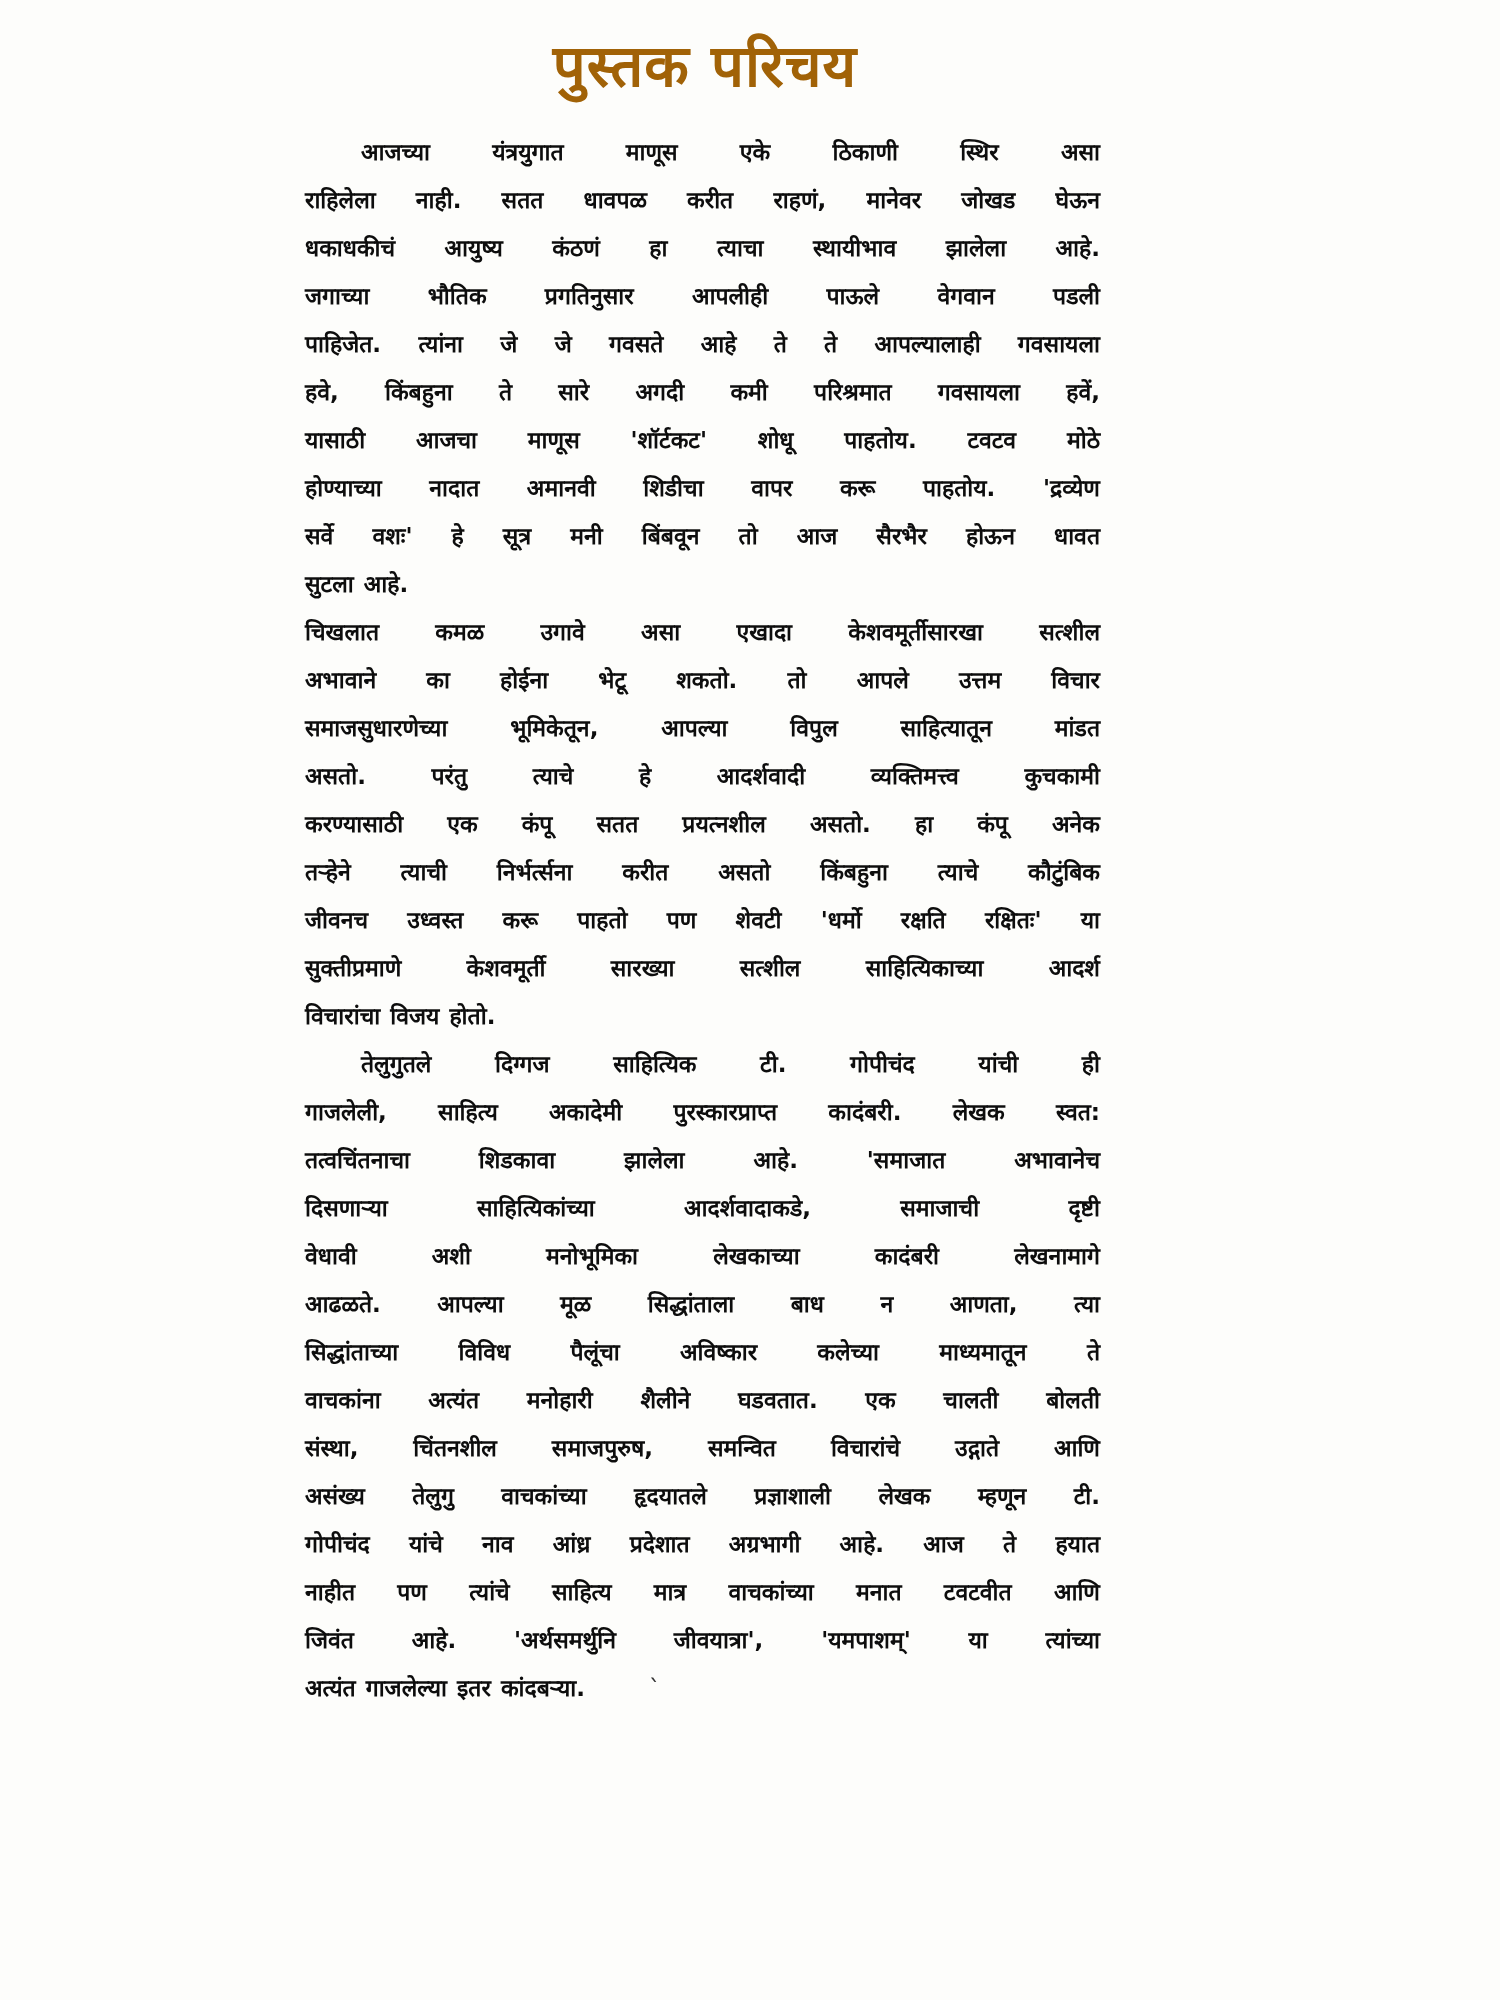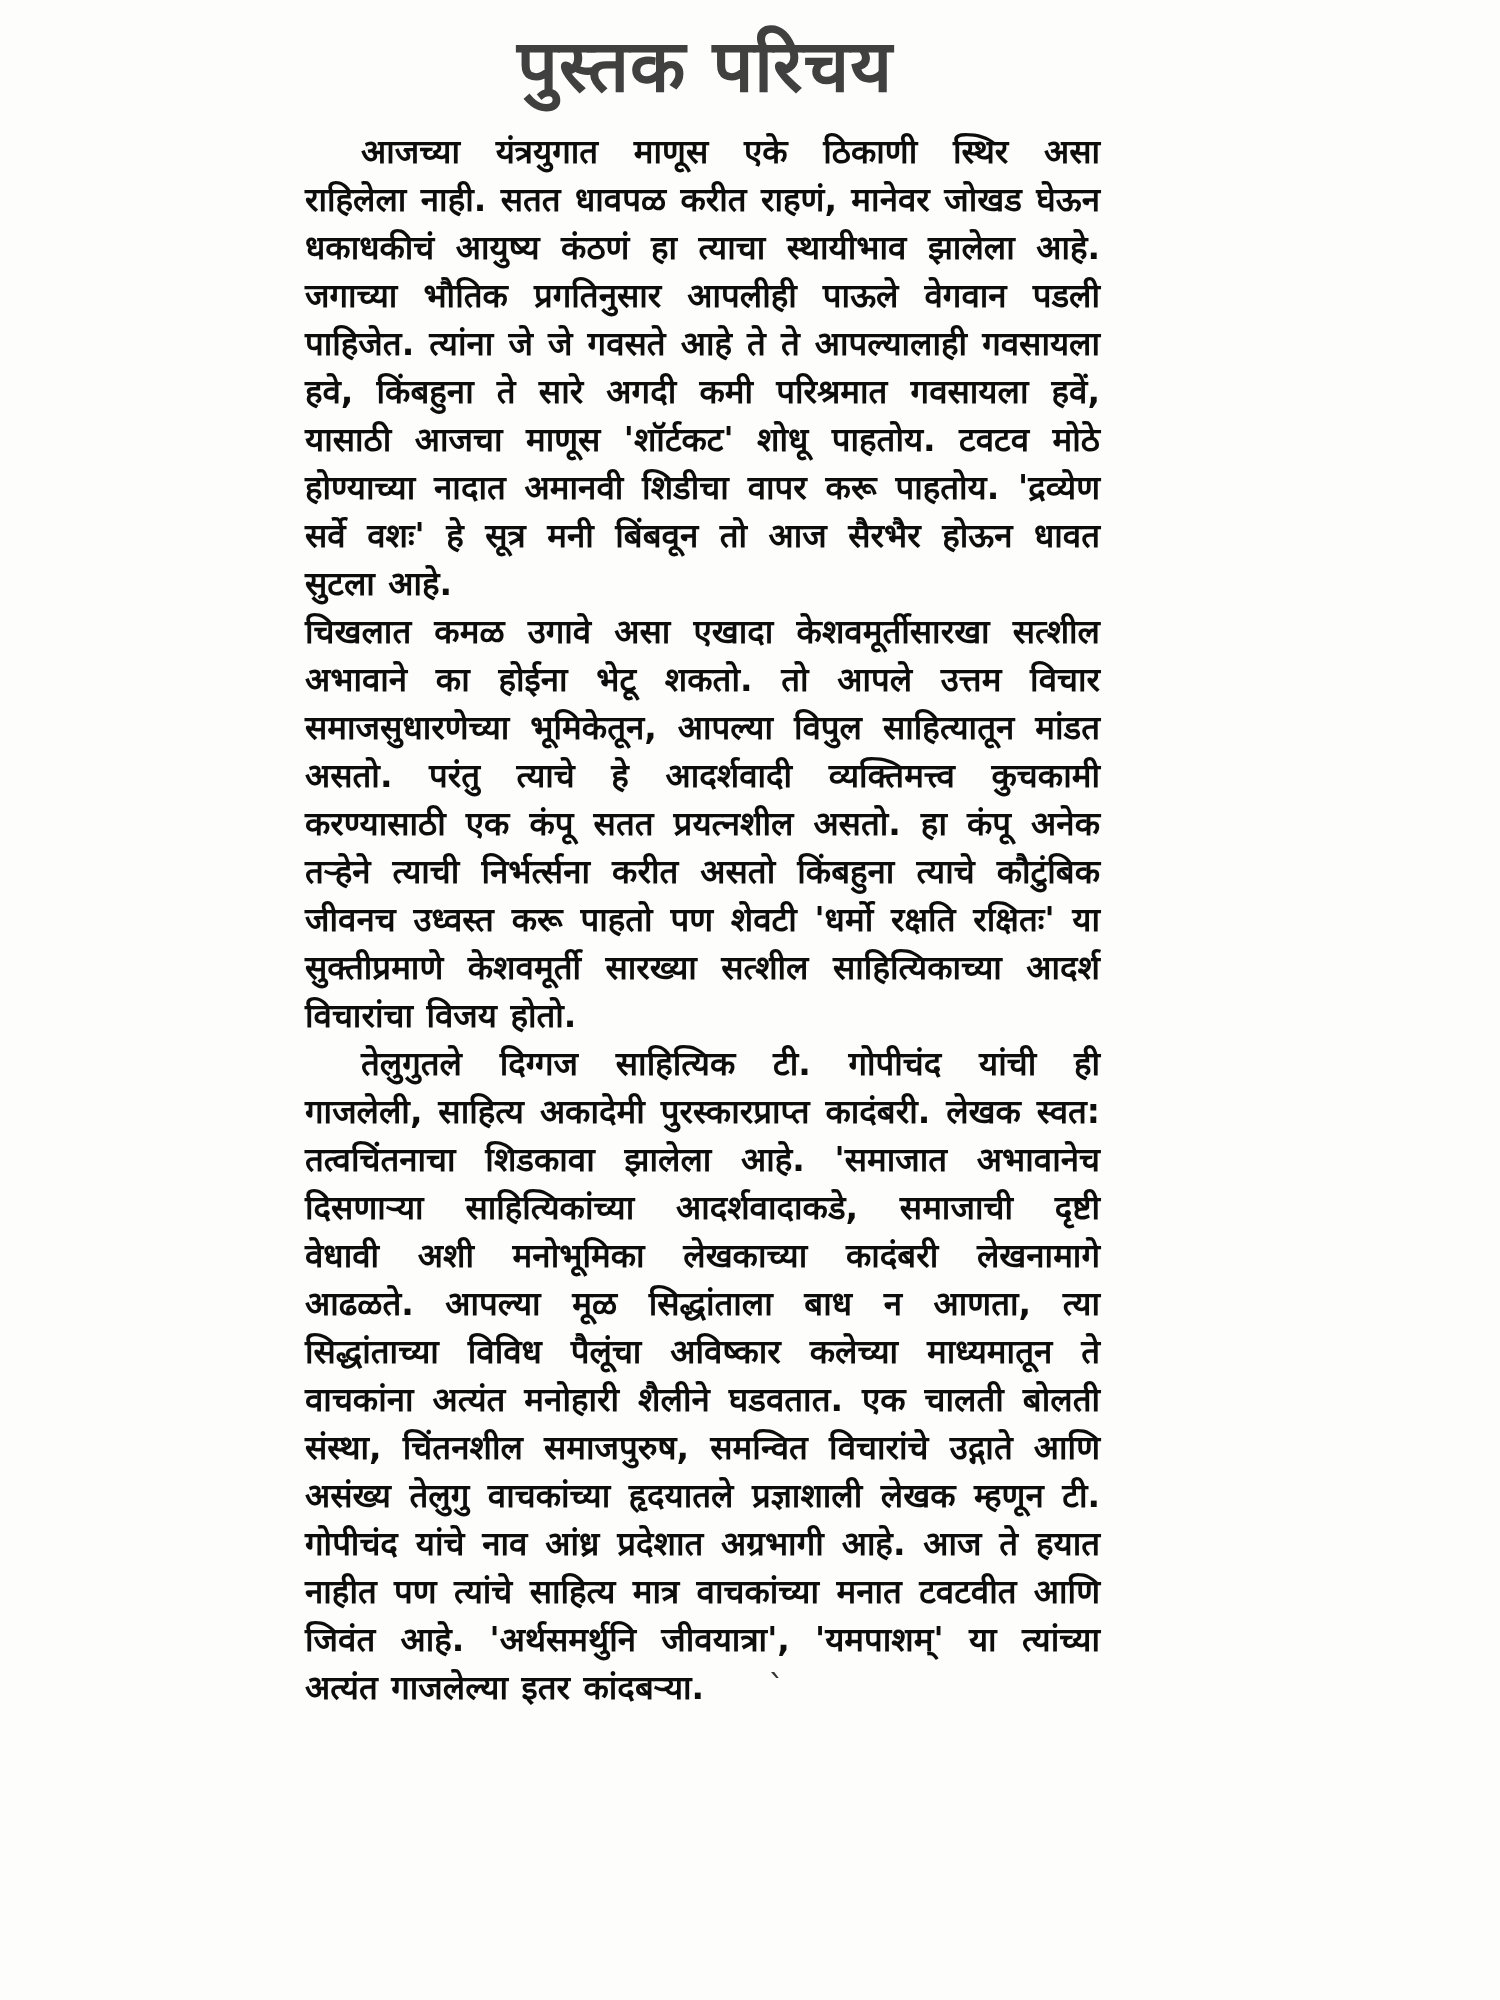--- a/index.html
+++ b/index.html
@@ -19,35 +19,35 @@
     position: absolute;
     top: 0; left: 0;
     width: 1500px;
     height: 2000px;
     background: #fdfdfb;
   }
   .page-title {
     margin: 30px 0 26px 305px;
     width: 800px;
     text-align: center;
-    font-size: 72px;
+    font-size: 58px;
     line-height: 72px;
     font-weight: bold;
     letter-spacing: 1px;
-    color: #404040;
+    color: #a16207;
   }
   .text-body {
     margin-left: 305px;
     width: 795px;
   }
   .para {
     margin: 0;
   }
   .line {
-    font-size: 33px;
+    font-size: 23px;
     font-weight: 600;
     line-height: 48px;
     text-align: justify;
     -moz-text-align-last: justify;
     text-align-last: justify;
     word-spacing: 2px;
     white-space: normal;
   }
   .line.first {
     text-indent: 56px;

